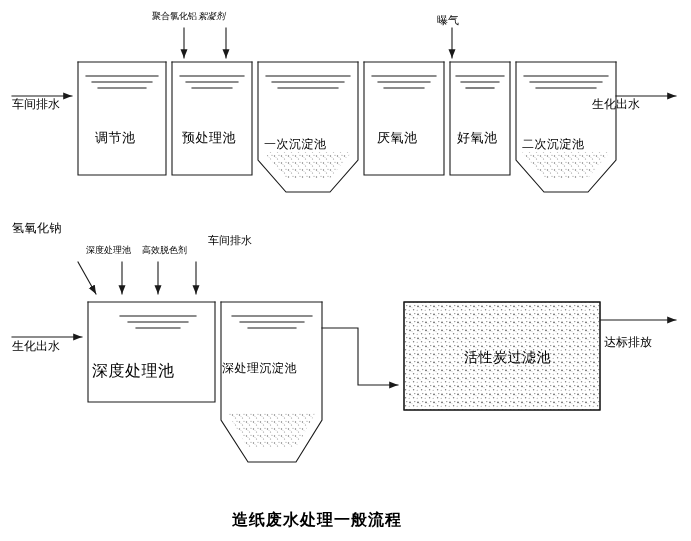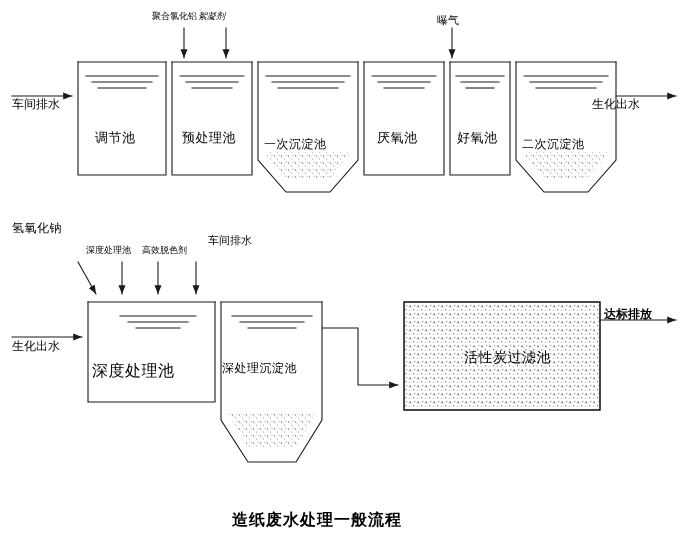--- a/index.html
+++ b/index.html
@@ -171,21 +171,21 @@
   <div class="lbl-sm" style="left:437px; top:15px; font-size:11px;">曝气</div>
 
   <div class="lbl" style="left:95px; top:131px;">调节池</div>
   <div class="lbl" style="left:182px; top:131px;">预处理池</div>
   <div class="lbl" style="left:264px; top:138px; font-size:12px;">一次沉淀池</div>
   <div class="lbl" style="left:377px; top:131px;">厌氧池</div>
   <div class="lbl" style="left:457px; top:131px;">好氧池</div>
   <div class="lbl" style="left:522px; top:138px; font-size:12px;">二次沉淀池</div>
 
   <div class="lbl-io" style="left:12px; top:340px;">生化出水</div>
-  <div class="lbl-io" style="left:604px; top:308px;font-weight:bold;">达标排放</div>
+  <div class="lbl-io" style="left:604px; top:336px;">达标排放</div>
 
   <div class="lbl" style="left:12px; top:222px; font-size:12px;">氢氧化钠</div>
   <div class="lbl-sm" style="left:86px; top:246px;">深度处理池</div>
   <div class="lbl-sm" style="left:142px; top:246px;">高效脱色剂</div>
   <div class="lbl-sm" style="left:208px; top:235px; font-size:11px;">车间排水</div>
 
   <div class="lbl" style="left:92px; top:362px; font-size:16px;">深度处理池</div>
   <div class="lbl" style="left:222px; top:362px; font-size:12px;">深处理沉淀池</div>
   <div class="lbl" style="left:464px; top:350px; font-size:14px;">活性炭过滤池</div>
 

